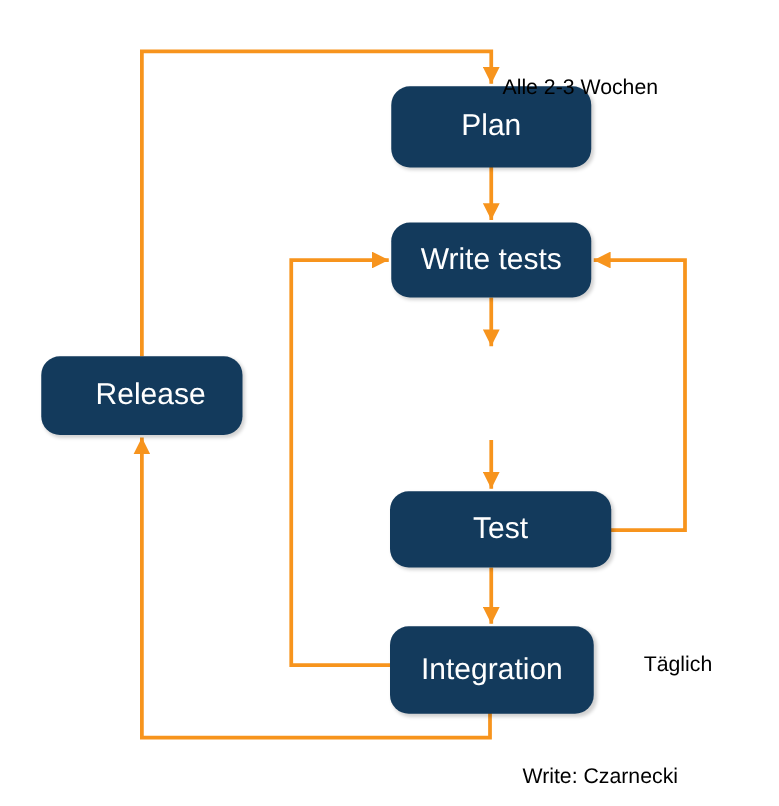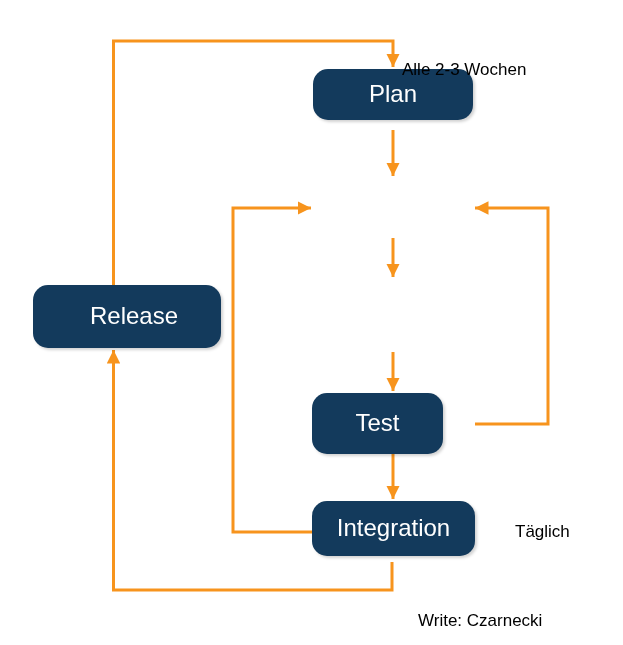--- a/index.html
+++ b/index.html
@@ -41,26 +41,26 @@
     border-radius: 15px;
     display: flex;
     align-items: center;
     justify-content: center;
     text-align: center;
     font-size: 24px;
     line-height: 1.2;
     white-space: pre-line;
     box-shadow: 2px 2px 3px rgba(0,0,0,0.18);
   }
-  .node-plan        { left: 313px; top:  69px; width: 160px; height: 51px; }
+  .node-plan        { left: 313px; top:  69px; width: 160px; height: 65px; }
   .node-write-tests { left: 313px; top: 178px; width: 160px; height: 60px; }
   .node-pair        { left: 261px; top: 279px; width: 256px; height: 73px; }
-  .node-test        { left: 312px; top: 393px; width: 131px; height: 61px; }
-  .node-integration { left: 312px; top: 501px; width: 163px; height: 55px; }
-  .node-release     { left:  33px; top: 285px; width: 188px; height: 63px; padding-left: 14px; }
+  .node-test        { left: 312px; top: 393px; width: 177px; height: 61px; }
+  .node-integration { left: 312px; top: 501px; width: 163px; height: 70px; }
+  .node-release     { left:  33px; top: 285px; width: 161px; height: 63px; padding-left: 14px; }
   .annotation {
     position: absolute;
     z-index: 1;
     color: var(--annotation-text);
     font-size: 17px;
     white-space: nowrap;
   }
   .ann-cycle  { left: 402px; top:  12px; margin-top: 48px; }
   .ann-daily  { left: 515px; top: 522px; }
   .ann-source { left: 418px; top: 611px; }
@@ -89,20 +89,21 @@
 
     <path class="link" d="M 475 424 L 548 424 L 548 208 L 475 208" marker-end="url(#arrowhead)"></path>
 
     <path class="link" d="M 312 532 L 233 532 L 233 208 L 311 208" marker-end="url(#arrowhead)"></path>
 
     <path class="link" d="M 392 562 L 392 590 L 113.5 590 L 113.5 350" marker-end="url(#arrowhead)"></path>
   </svg>
 
   <div class="node node-plan">Plan</div>
 
+  <div class="node node-write-tests">Write tests</div>
 
 
   <div class="node node-test">Test</div>
 
   <div class="node node-integration">Integration</div>
 
   <div class="node node-release">Release</div>
 
   <div class="annotation ann-cycle">Alle 2-3 Wochen</div>
 

